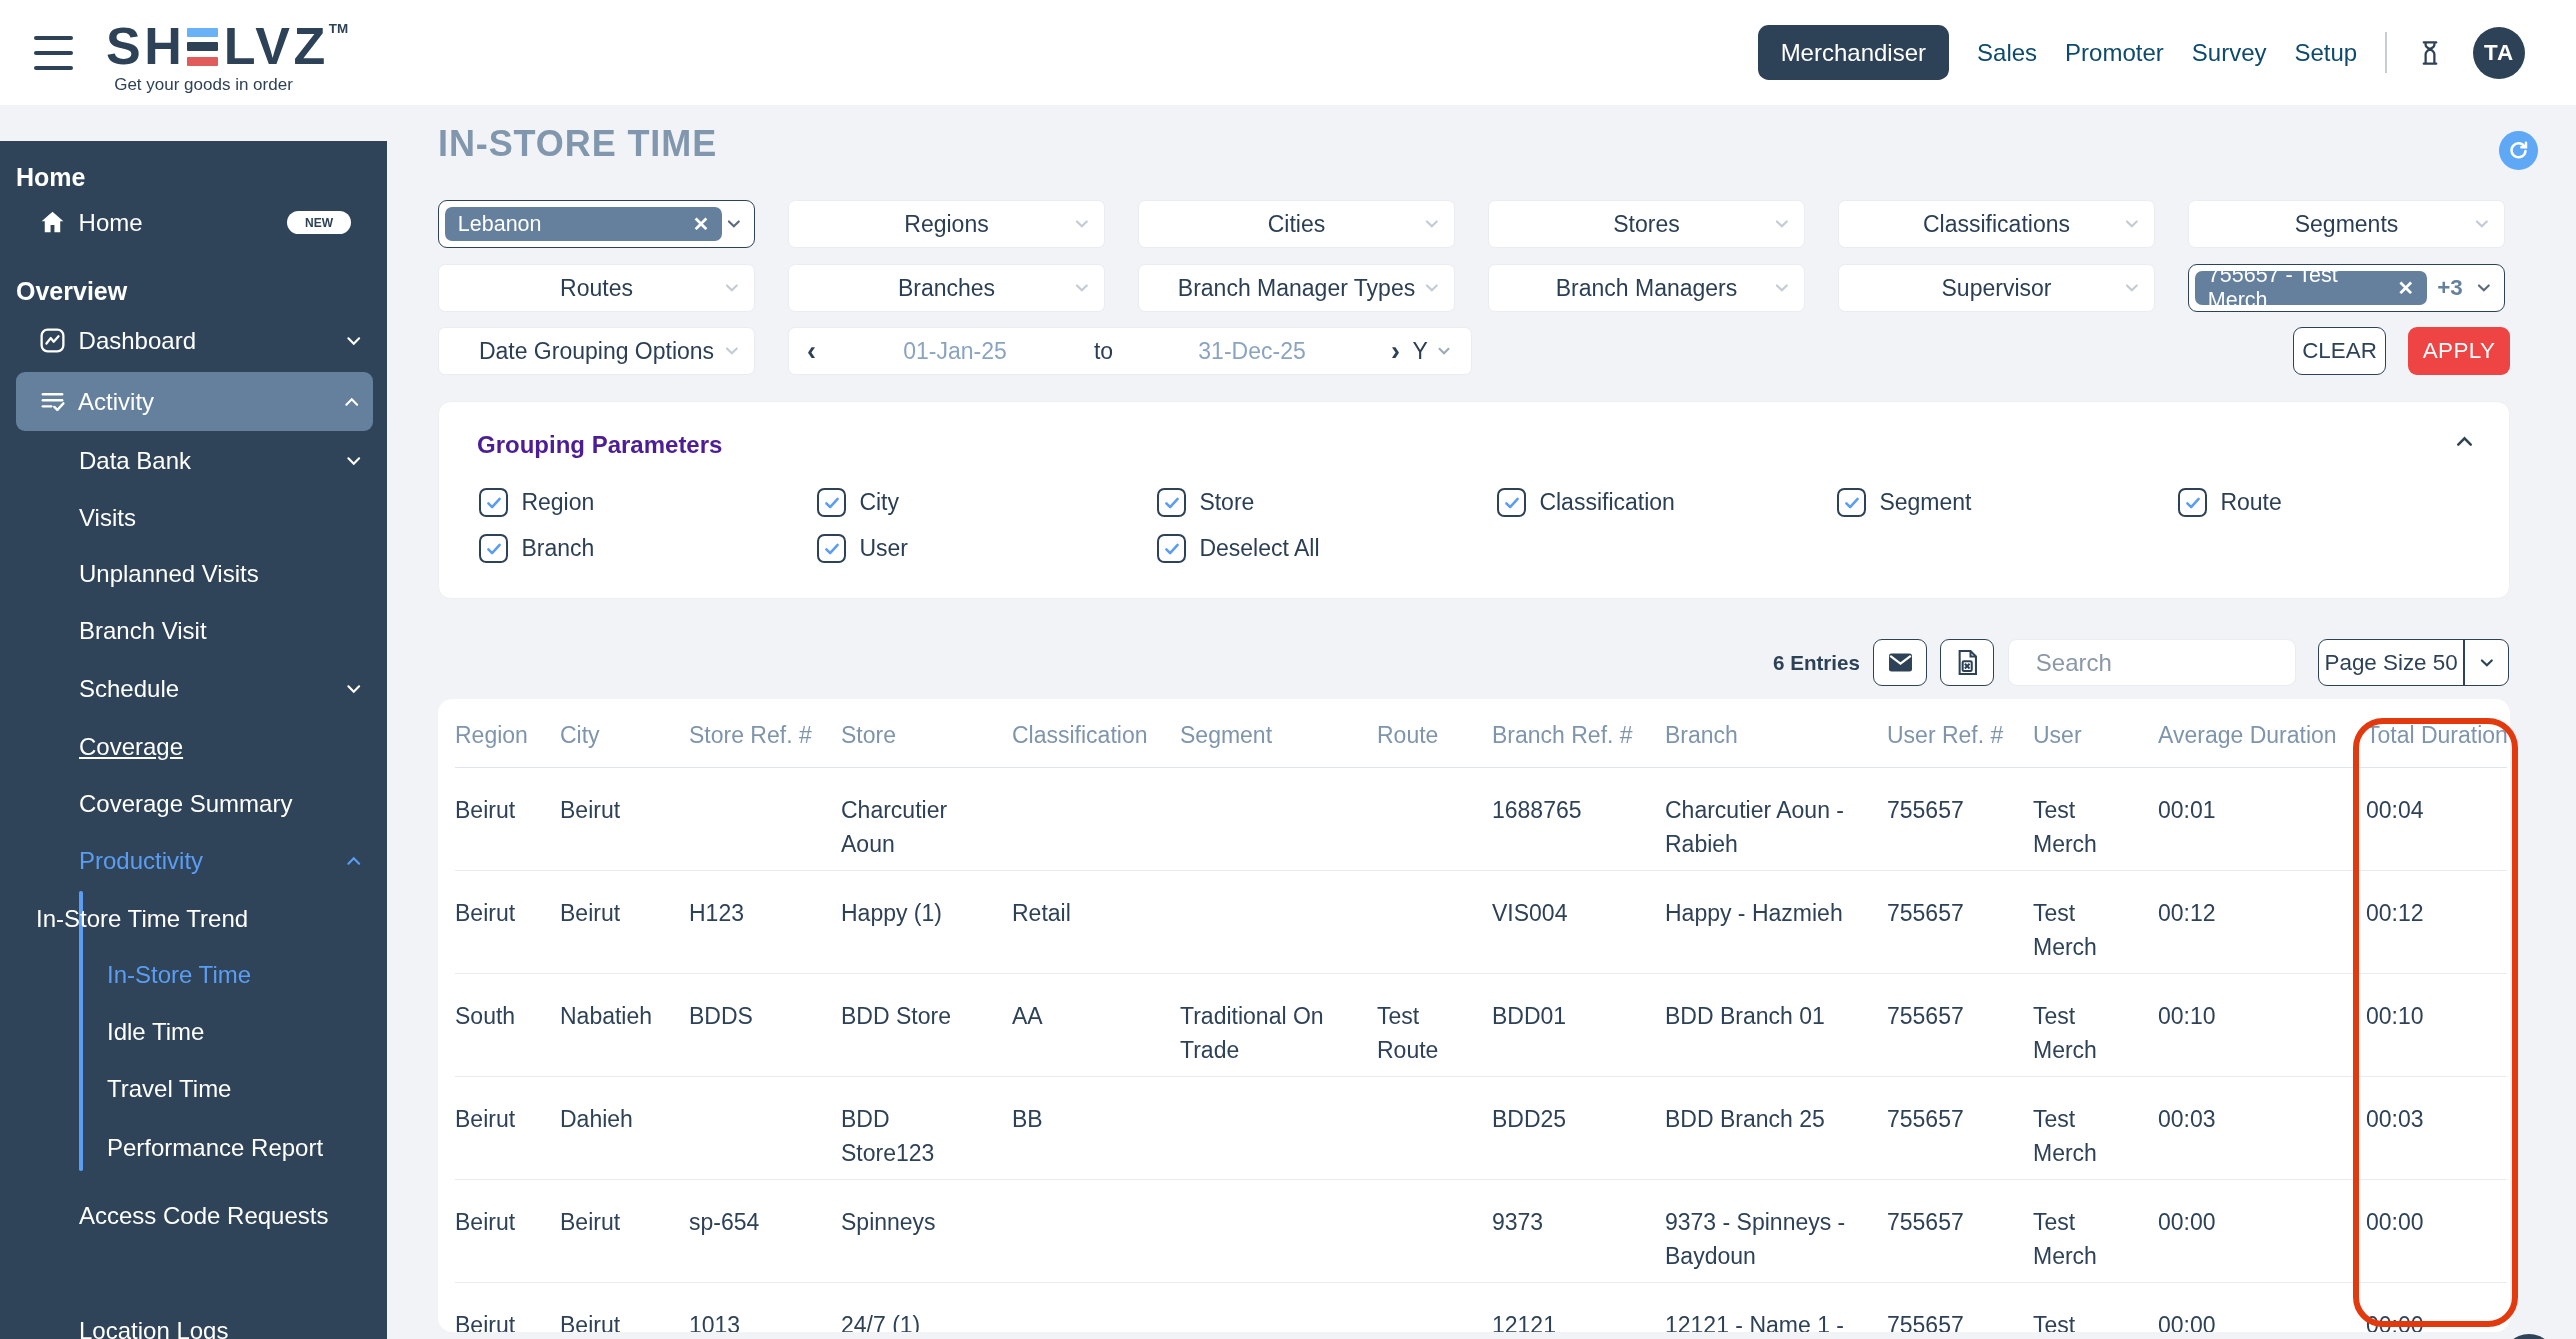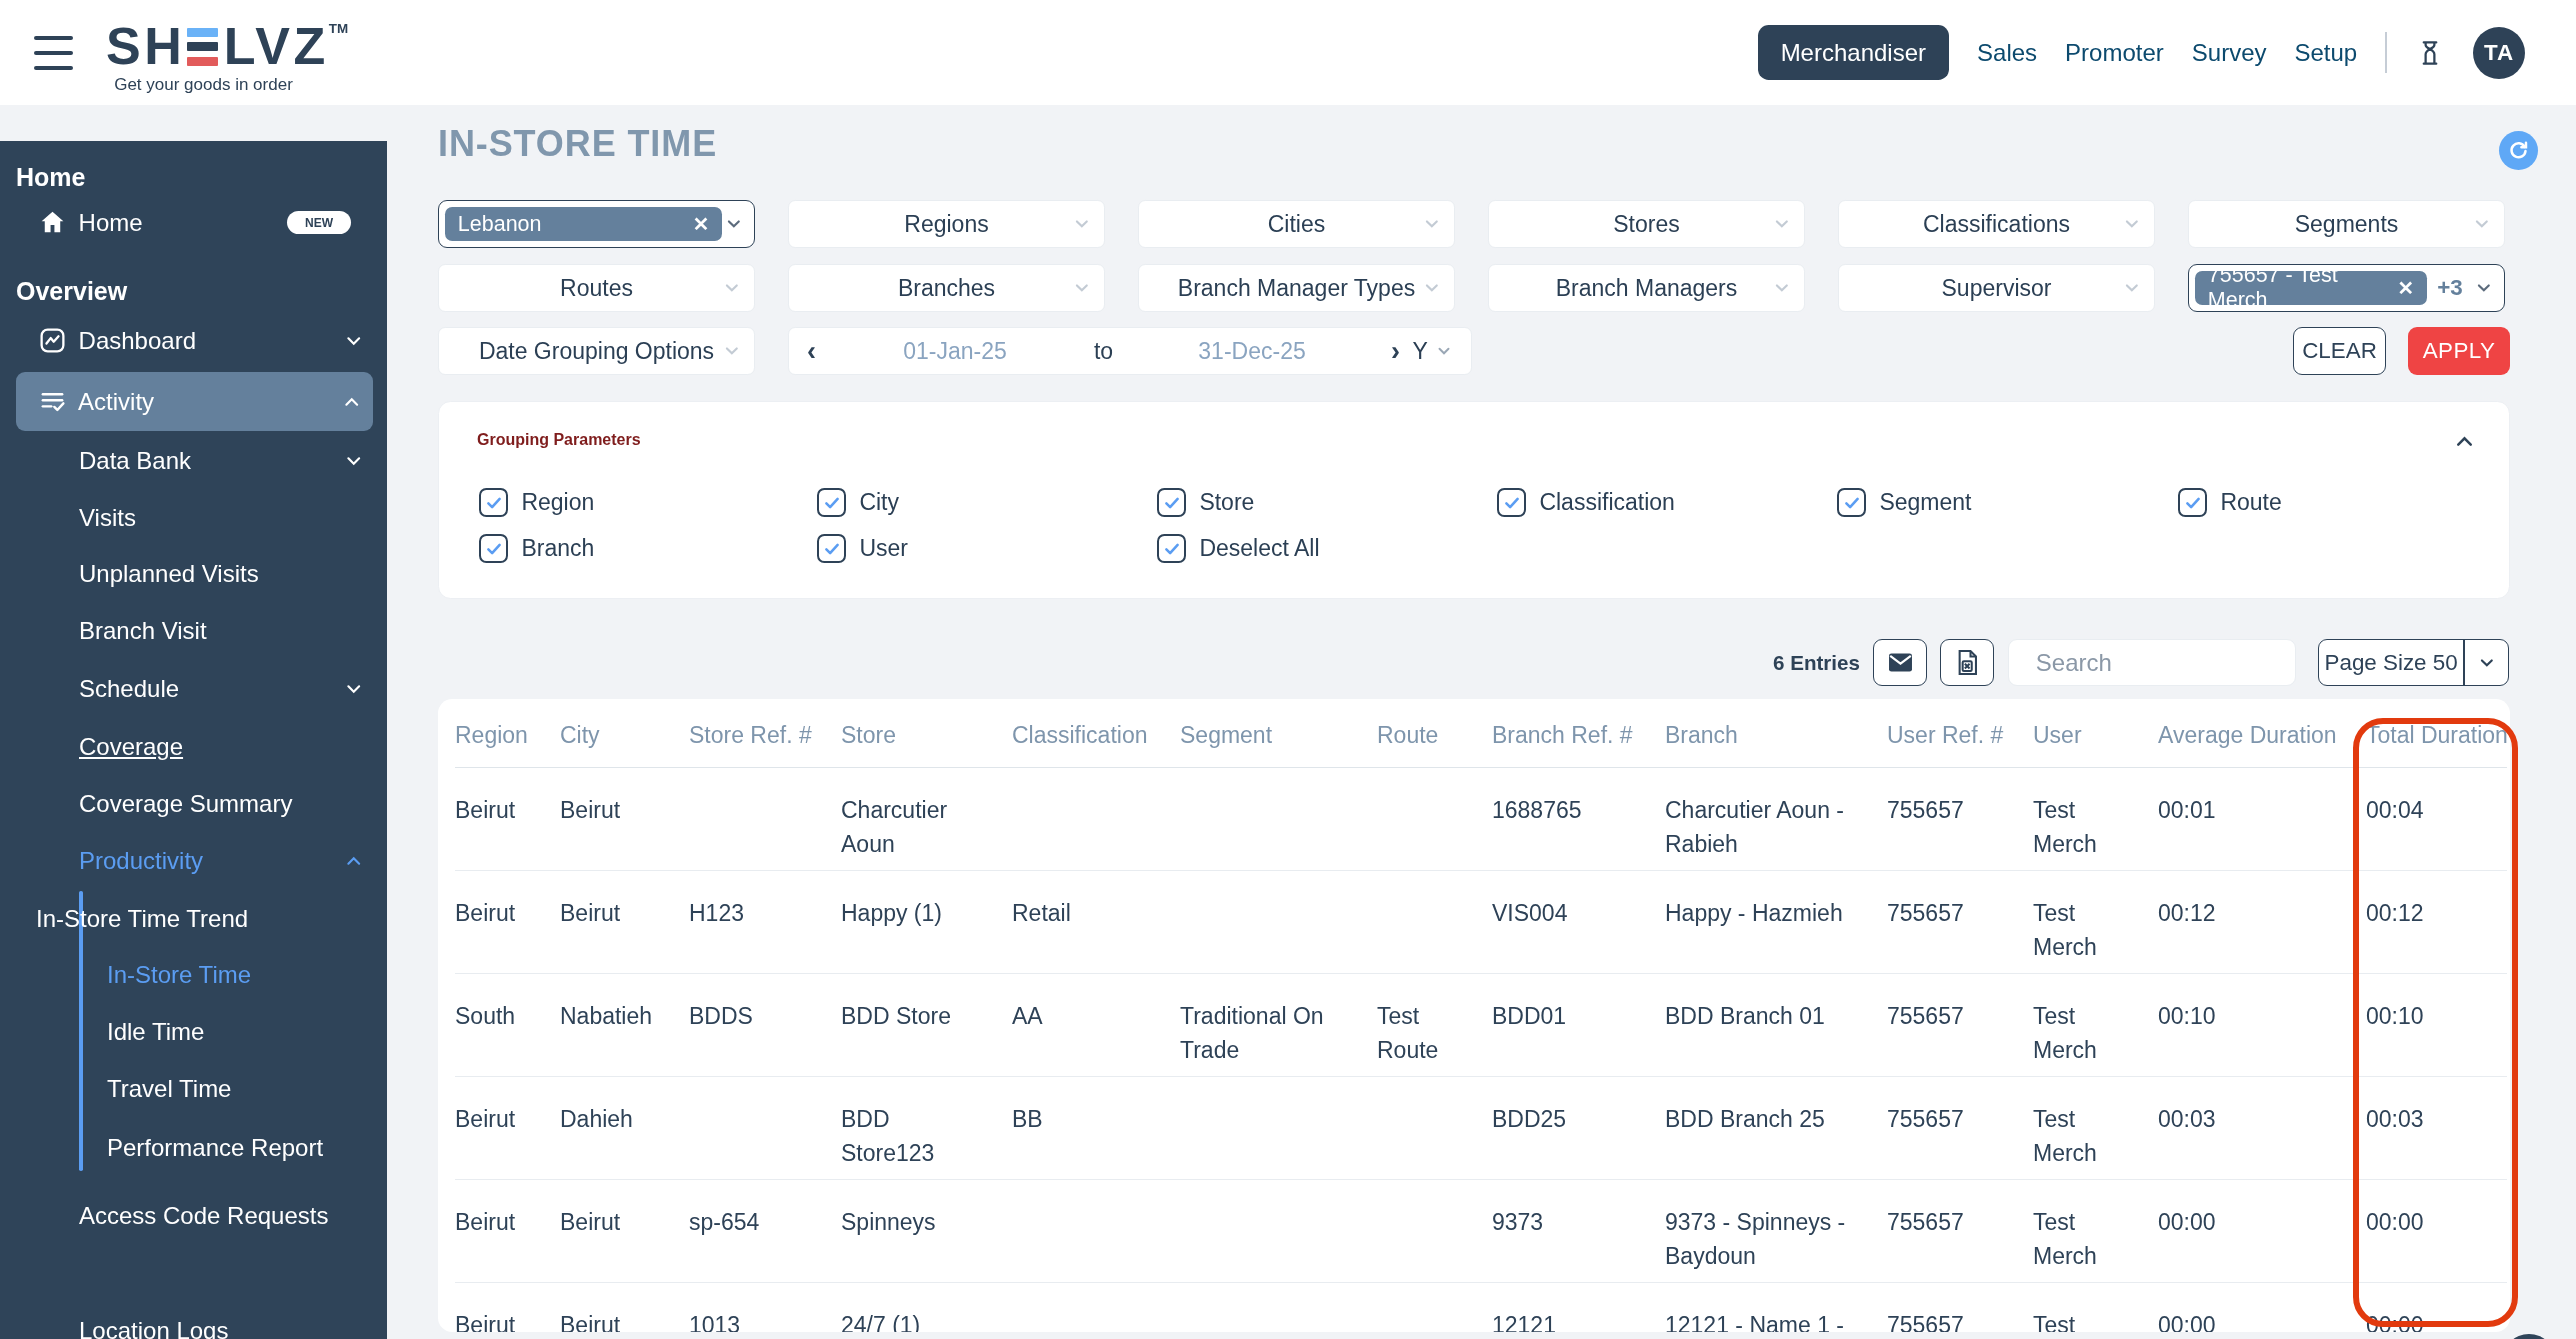--- a/index.html
+++ b/index.html
@@ -57,21 +57,21 @@
   #datebox .dt { flex:1; text-align:center; color:#8aa4c0; font-weight:500; cursor:pointer; }
   #datebox .to { color:#2b3f54; font-weight:500; }
   #datebox .mode { margin-left:12.5px; font-weight:500; cursor:pointer; }
   .btn { position:absolute; top:327px; height:48px; border-radius:9px; font-size:22.4px; font-weight:500;
          display:flex; align-items:center; justify-content:center; cursor:pointer; }
   #clear-btn { left:2293px; width:93px; background:#fff; border:1.8px solid #2e4257; color:#2e4257; }
   #apply-btn { left:2408px; width:102px; background:#ef4444; border:none; color:#fff; letter-spacing:0.4px; }
 
   
   #grouping-card { position:absolute; left:438px; top:401px; width:2072px; height:198px; background:#fff; border:0.9px solid #eceff3; border-radius:12.5px; }
-  #grouping-title { position:absolute; left:38px; top:29px; font-size:16px; font-weight:600; color:#7f1d1d; }
+  #grouping-title { position:absolute; left:38px; top:29px; font-size:24px; font-weight:600; color:#4c1d95; }
   #grouping-collapse { position:absolute; right:32px; top:27px; cursor:pointer; display:flex; }
   .cb { position:absolute; display:flex; align-items:center; gap:13.4px; cursor:pointer; }
   .cb-box { width:29px; height:29px; border:2.2px solid #2e4257; border-radius:7.2px; background:#fff; display:flex; align-items:center; justify-content:center; }
   .cb .lbl { font-size:23px; font-weight:500; color:#2b3f54; }
 
   
   #entries { position:absolute; left:1717px; top:639px; width:143px; height:47px; display:flex; align-items:center; justify-content:flex-end; font-size:20.6px; font-weight:700; color:#2e4257; }
   .tool-btn { position:absolute; top:639px; width:54px; height:47px; background:#fff; border:1.8px solid #2e4257; border-radius:9px; display:flex; align-items:center; justify-content:center; cursor:pointer; }
   #search-box { position:absolute; left:2008px; top:639px; width:288px; height:47px; background:#fff; border:0.9px solid #e9edf1; border-radius:9px; display:flex; align-items:center; padding:0 14.3px; }
   #search-input { border:none; outline:none; flex:1; font-size:24px; color:#2b3f54; margin-left:12.5px; font-family:"Liberation Sans",sans-serif; background:transparent; }

